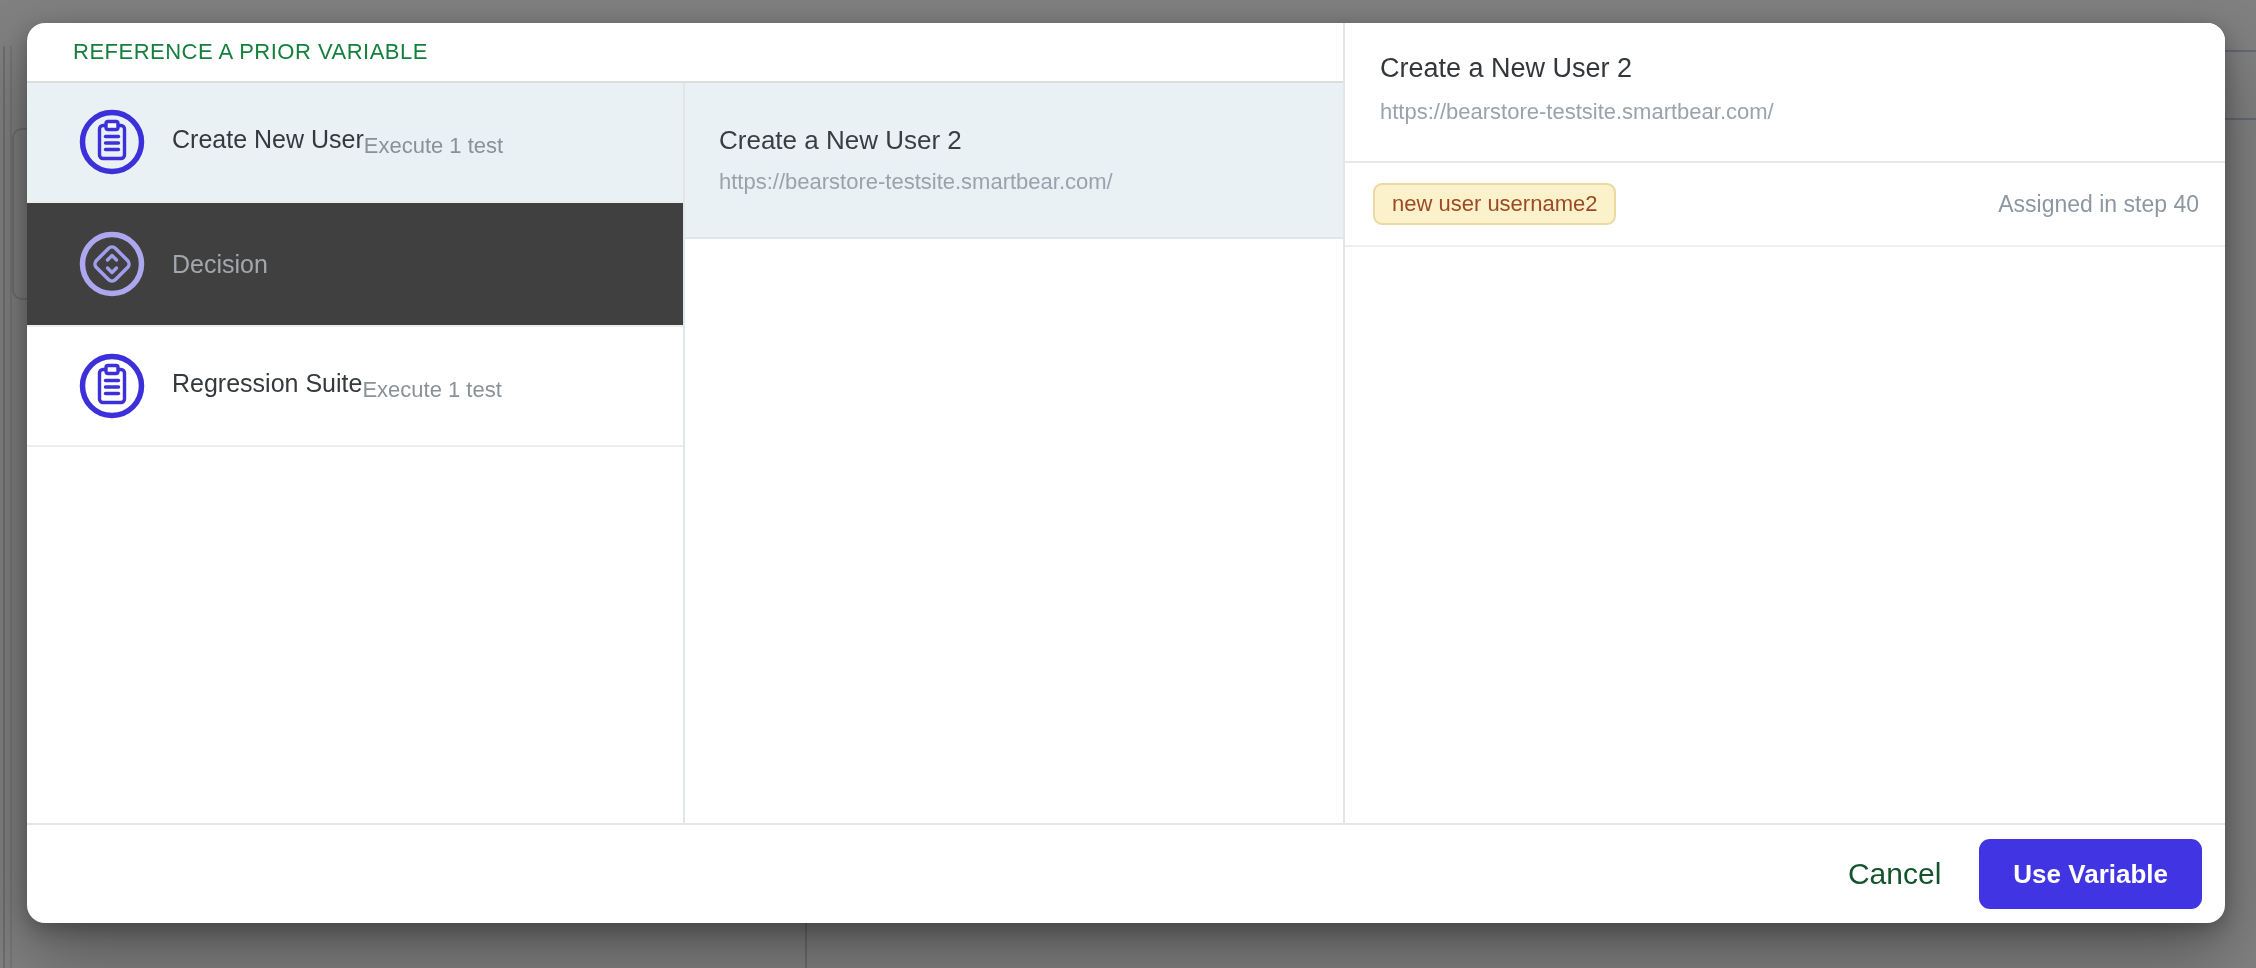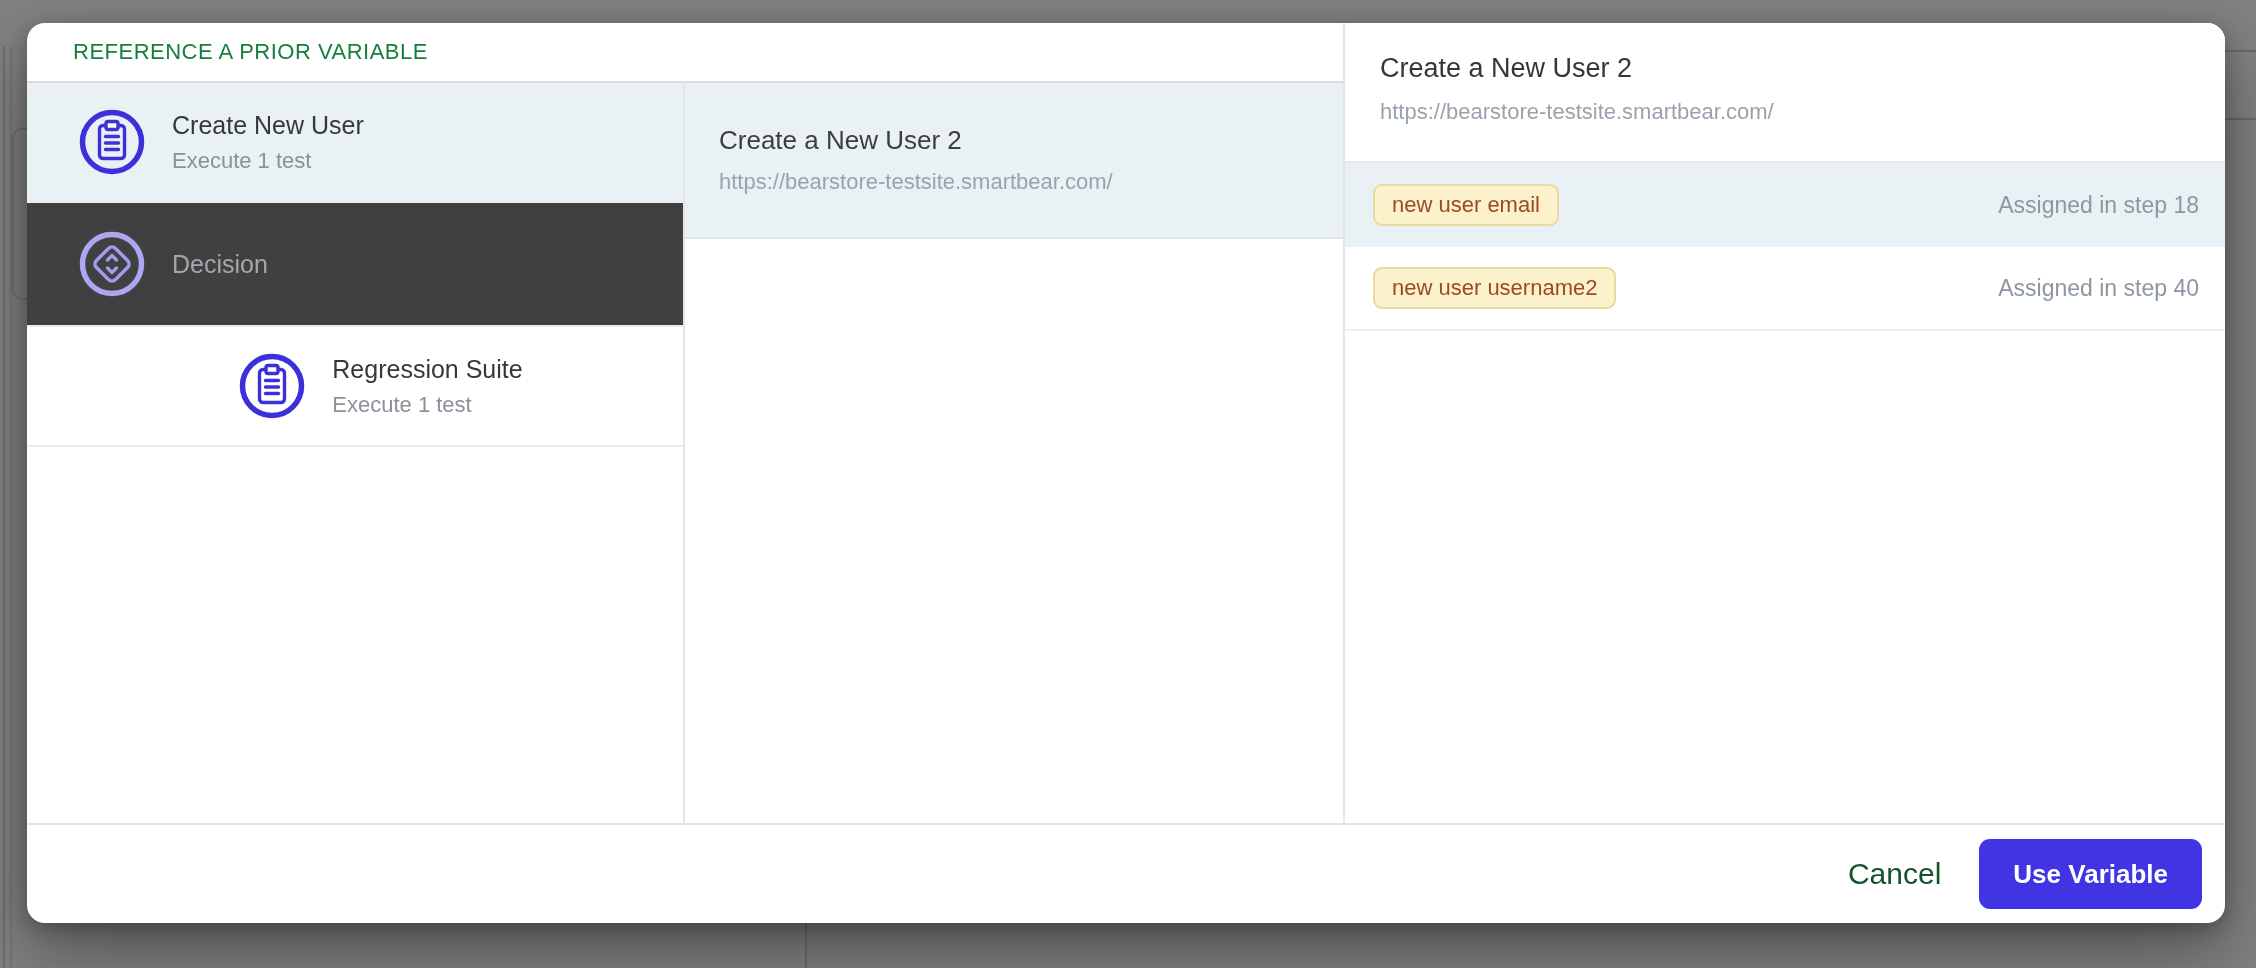--- a/index.html
+++ b/index.html
@@ -44,23 +44,23 @@
   
   .steps-col { grid-column: 1; grid-row: 2; border-right: 2px solid #e3e6e8; background: #fff; }
   .step-row {
     display: flex; align-items: center;
     padding-left: 52px; gap: 27px;
     border-bottom: 2px solid #ededee;
     cursor: pointer;
   }
   .step-row.selected { background: #e9f1f5; height: 120px; }
   .step-row.disabled { background: #404040; height: 124px; }
-  .step-row.default  { background: #ffffff; height: 120px; justify-content: center; }
+  .step-row.default  { background: #ffffff; height: 120px; }
   .step-icon { width: 66px; height: 66px; flex: 0 0 66px; }
-  .step-texts { display: flex; flex-direction: column; }
+  .step-texts { display: flex; flex-direction: row; }
   .step-title { font-size: 25px; color: #35393d; }
   .step-row.disabled .step-title { color: #a3a7ad; }
   .step-subtitle { font-size: 22px; color: #8a9199; margin-top: 8px; }
 
   
   .tests-col { grid-column: 2; grid-row: 2; background: #fff; }
   .test-row {
     height: 156px; background: #e9f1f5;
     border-bottom: 2px solid #dfe6ea;
     display: flex; flex-direction: column; justify-content: center;
@@ -180,24 +180,20 @@
       <span class="test-url">https://bearstore-testsite.smartbear.com/</span>
     </div>
   </div>
 
   <div class="detail">
     <div class="detail-header">
       <div class="detail-title">Create a New User 2</div>
       <div class="detail-url">https://bearstore-testsite.smartbear.com/</div>
     </div>
 
-    <div class="var-row selected">
-      <span class="var-badge">new user email</span>
-      <span class="var-assigned">Assigned in step 18</span>
-    </div>
 
     <div class="var-row default">
       <span class="var-badge">new user username2</span>
       <span class="var-assigned">Assigned in step 40</span>
     </div>
   </div>
 
   <div class="dlg-footer">
     <button class="btn-cancel">Cancel</button>
     <button class="btn-primary">Use Variable</button>

